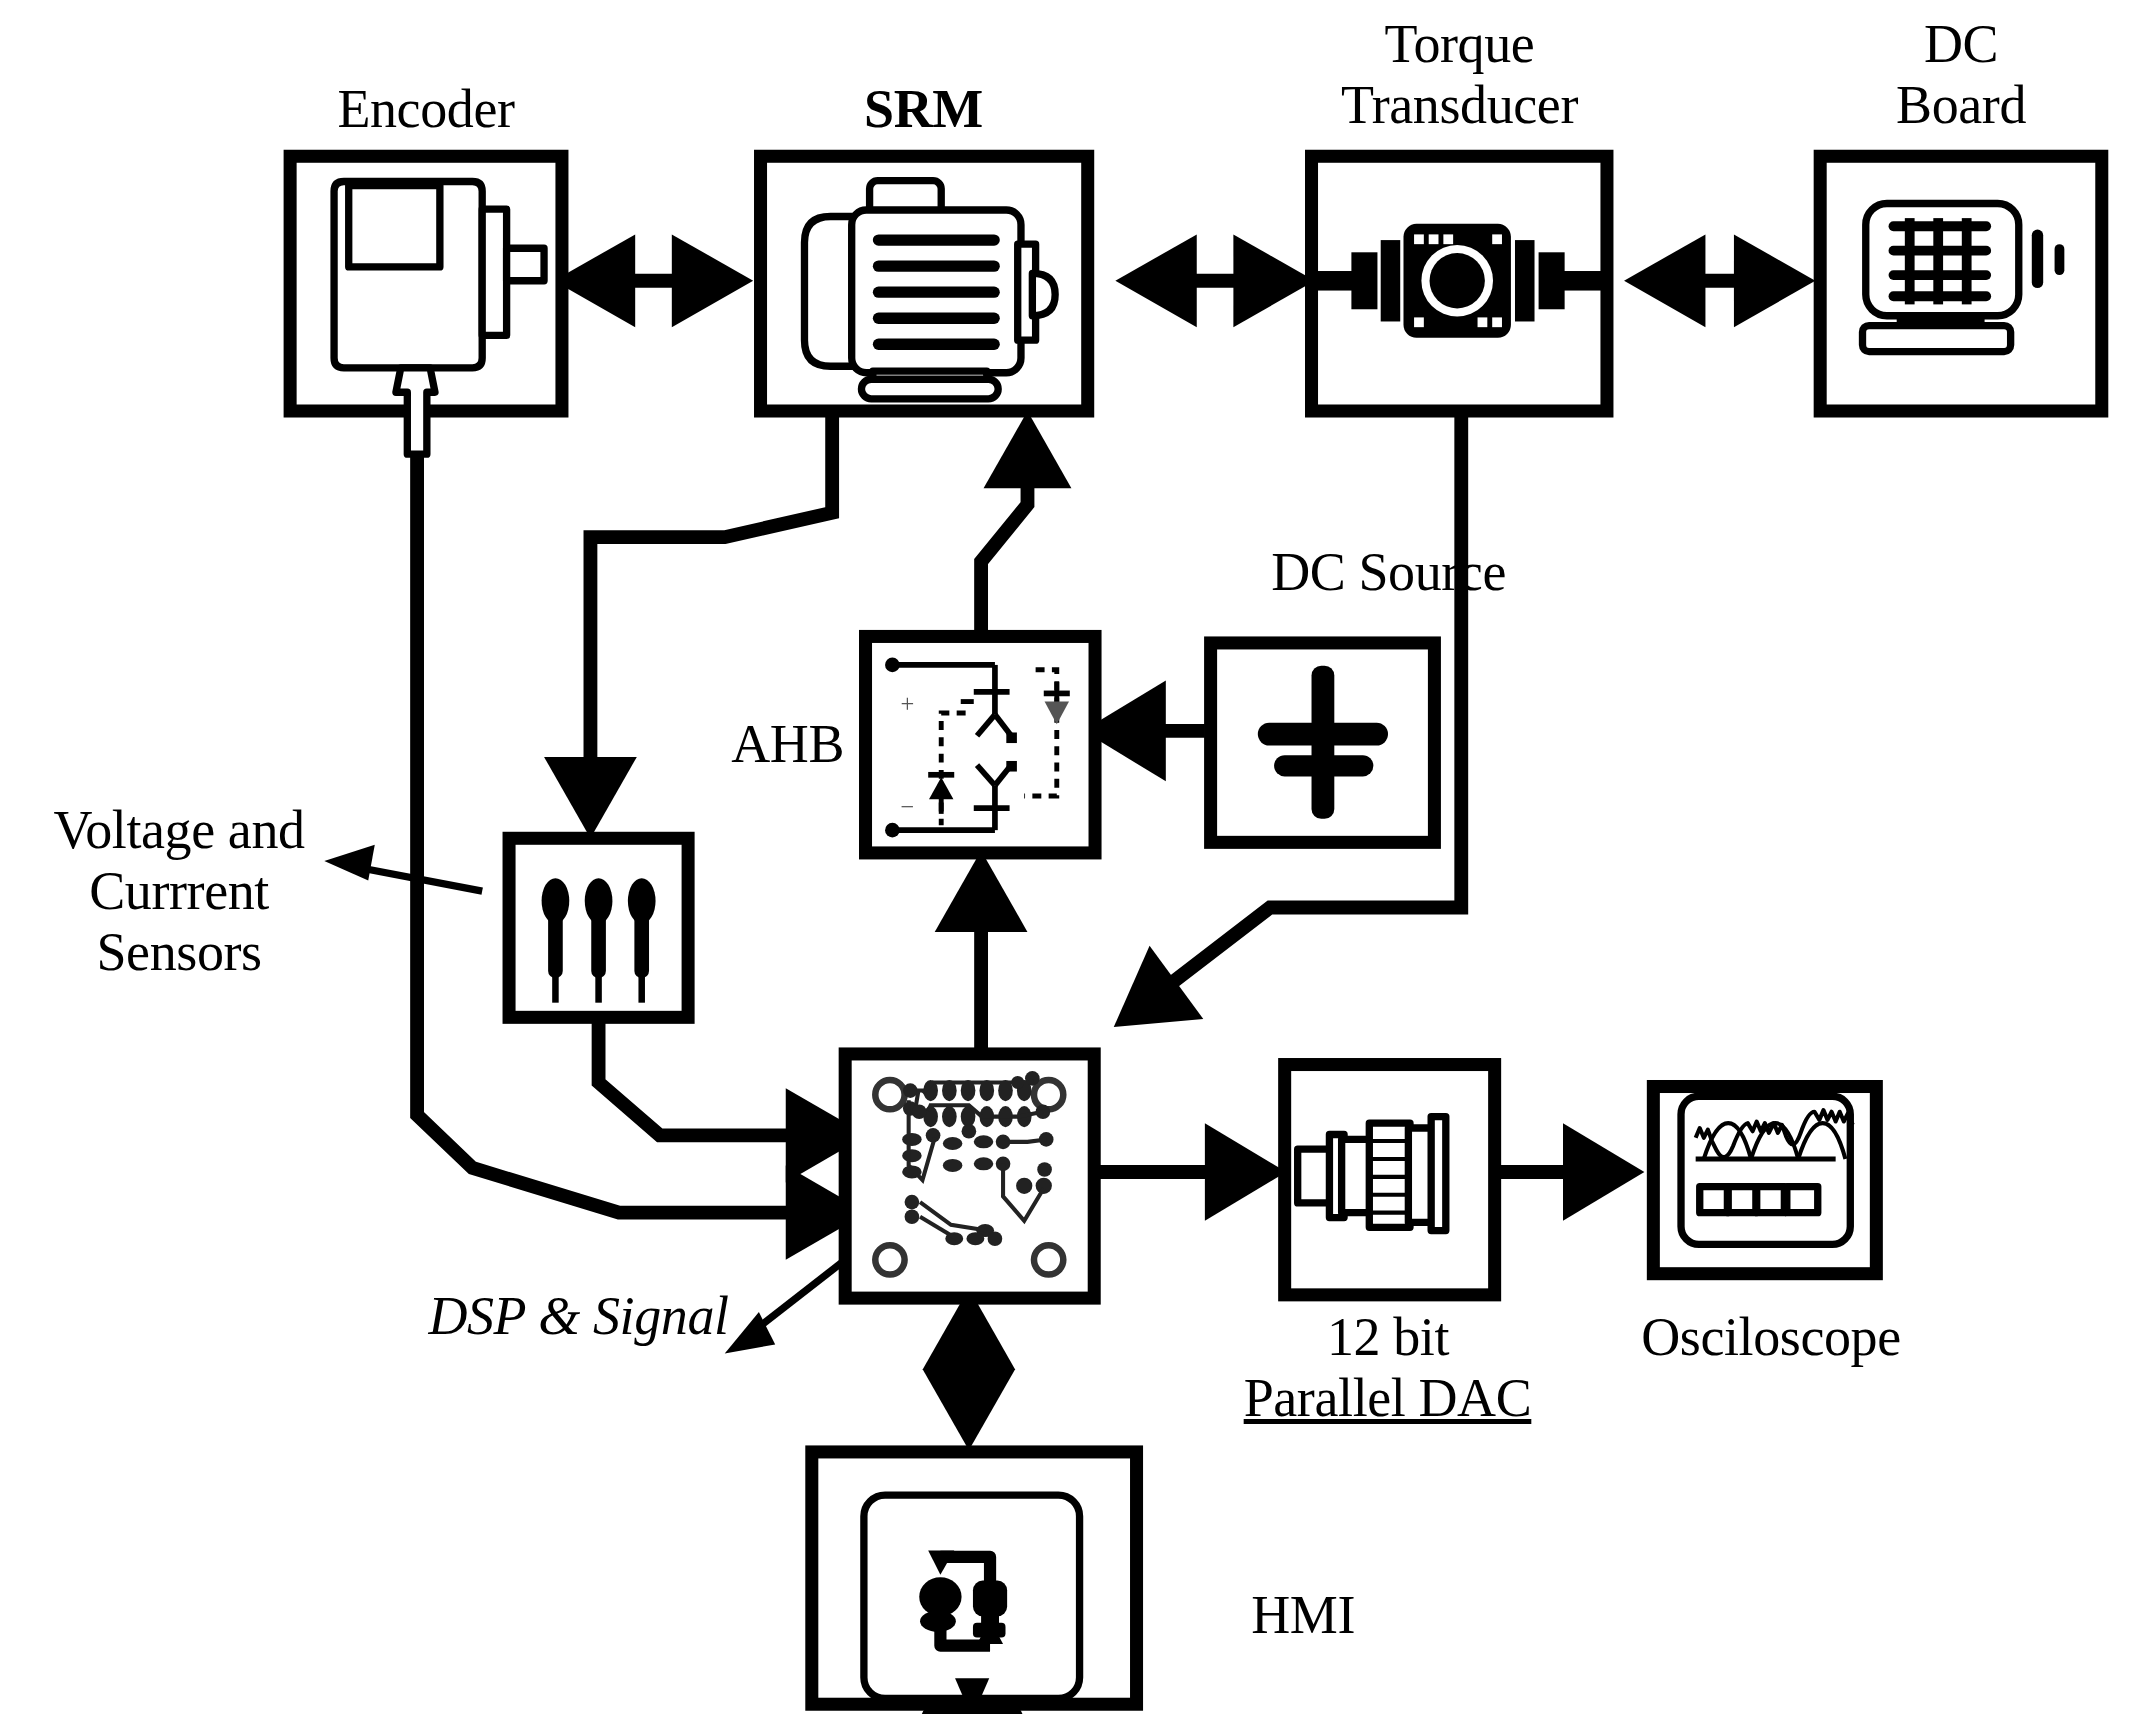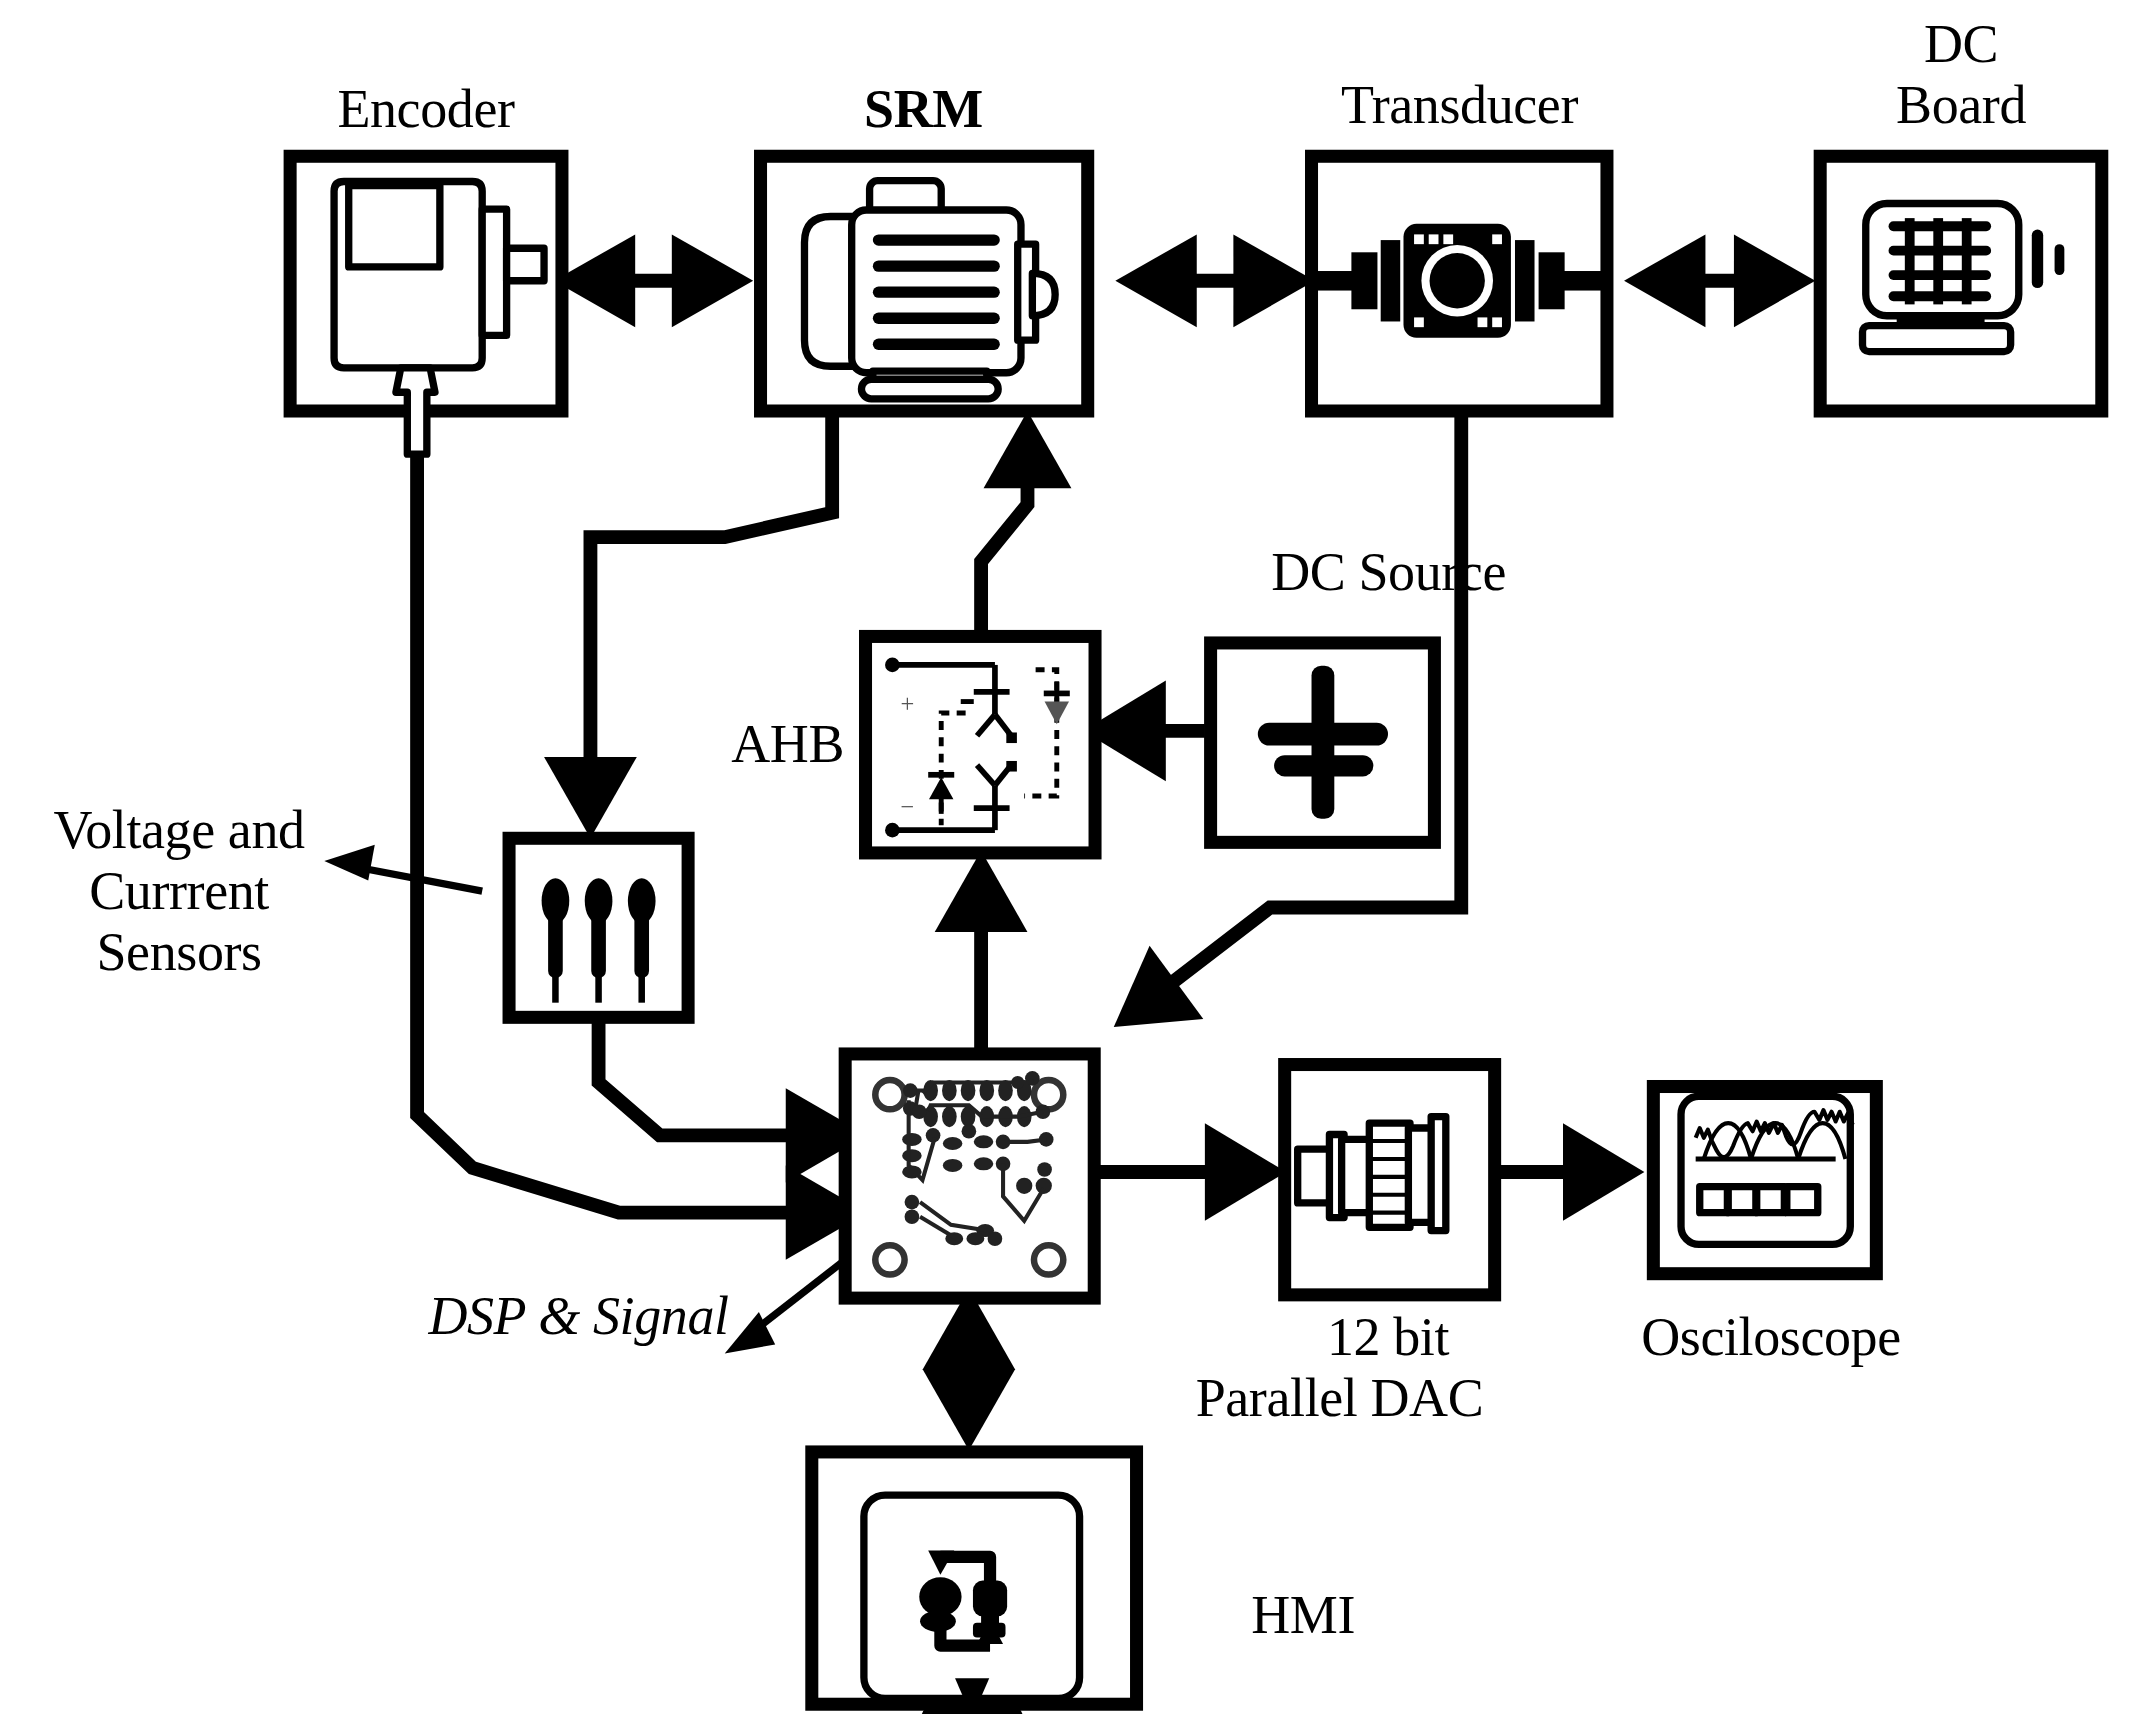--- a/index.html
+++ b/index.html
@@ -400,36 +400,37 @@
       <line class="leader" x1="1038" y1="1548" x2="920" y2="1640"></line>
       <polygon class="arrowhead" points="890,1663 952,1652 932,1612"></polygon>
     </g>
 
   </svg>
 
   <div class="lbl" style="left:290px; top:81px; width:272px;">Encoder</div>
 
   <div class="lbl" style="left:760px; top:81px; width:327px;font-weight:bold;">SRM</div>
 
+  <div class="lbl" style="left:1279px; top:16.3px; width:361px;">Torque</div>
   <div class="lbl" style="left:1279px; top:77px; width:361px;">Transducer</div>
 
   <div class="lbl" style="left:1820px; top:16.3px; width:282px;">DC</div>
   <div class="lbl" style="left:1820px; top:77px; width:282px;">Board</div>
 
   <div class="lbl left" style="left:684px; top:716px; width:160px;">AHB</div>
 
   <div class="lbl" style="left:1140px; top:544px; width:366px;text-align:right;">DC Source</div>
 
   <div class="lbl" style="left:8.1px; top:802px; width:342px;">Voltage and</div>
   <div class="lbl" style="left:8.1px; top:863px; width:342px;">Currrent</div>
   <div class="lbl" style="left:8.1px; top:924px; width:342px;">Sensors</div>
 
   <div class="lbl" style="left:326px; top:1288px; width:505px;font-style:italic;">DSP &amp; Signal</div>
 
   <div class="lbl" style="left:1266px; top:1309px; width:244px;">12 bit</div>
-  <div class="lbl" style="left:1136px; top:1370px; width:407px;">Parallel DAC</div>
+  <div class="lbl" style="left:1184px; top:1370px; width:407px;text-decoration:underline;">Parallel DAC</div>
 
   <div class="lbl" style="left:1608px; top:1309px; width:326px;">Osciloscope</div>
 
   <div class="lbl lft" style="left:1160px; top:1547px; width:195px;">HMI</div>
 
 </div>
 
 
 </body></html>

